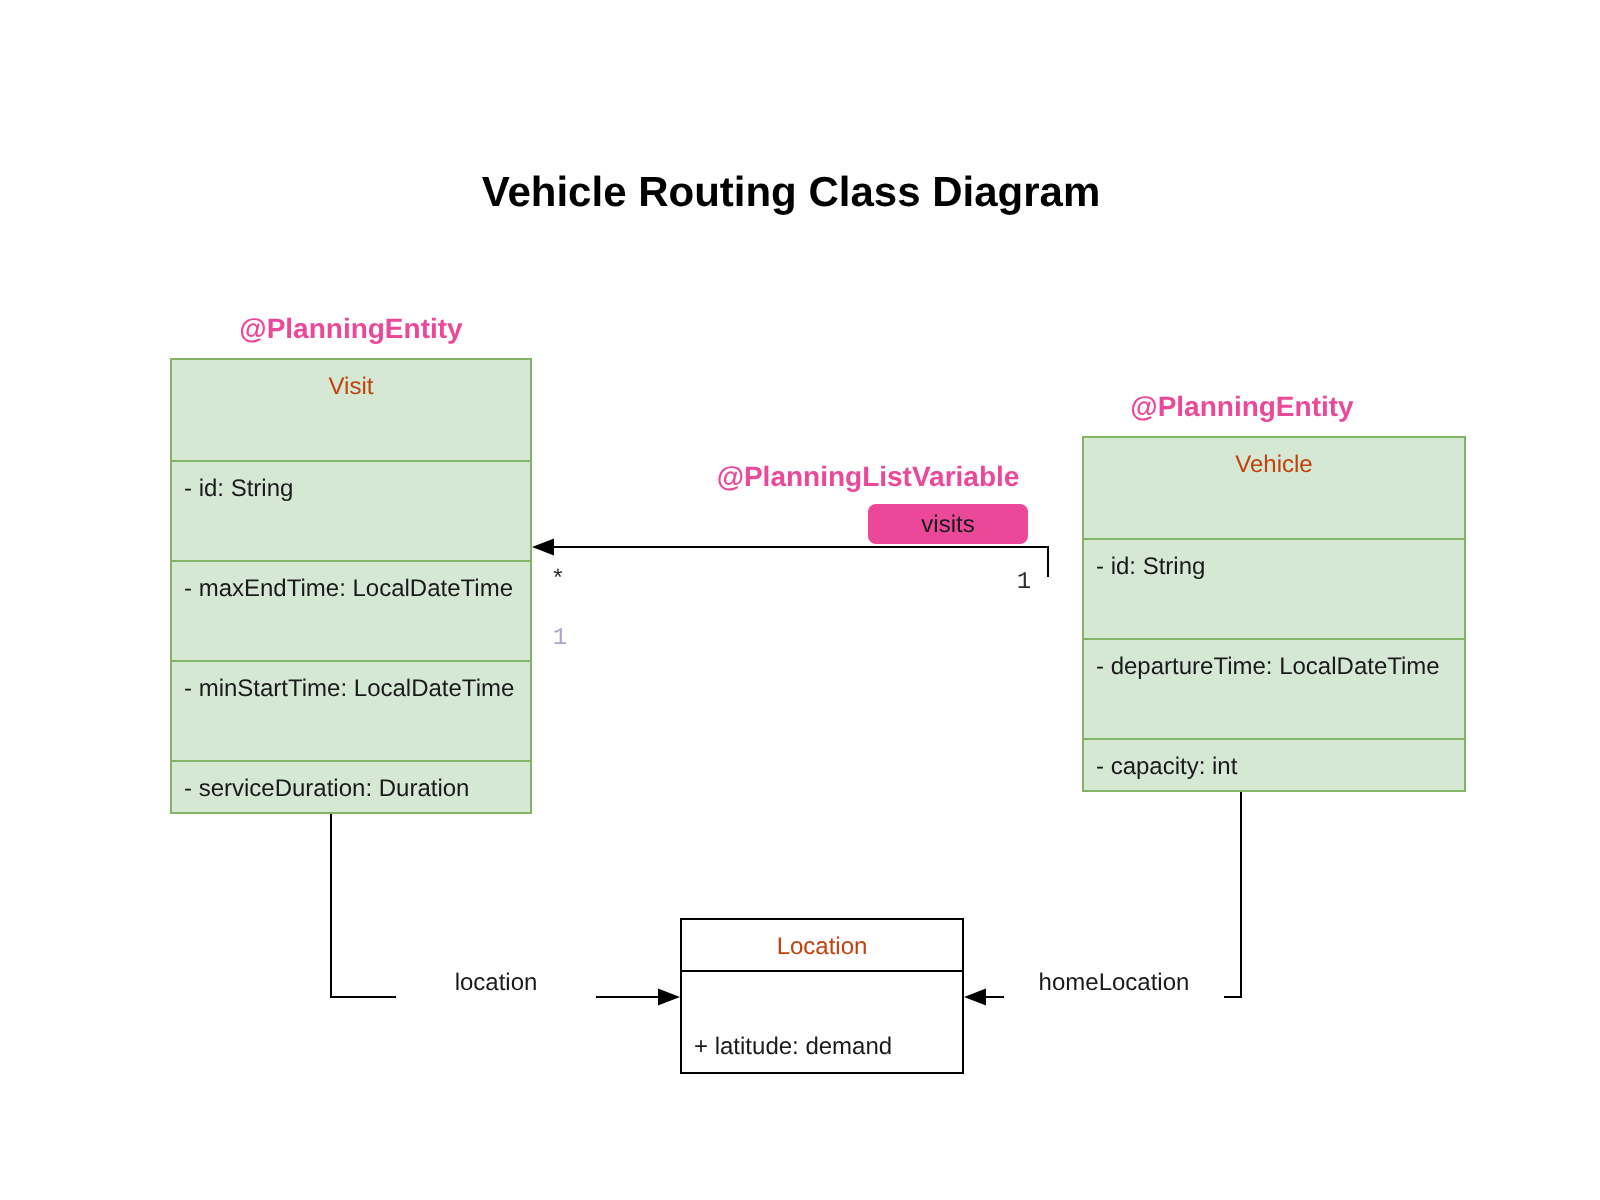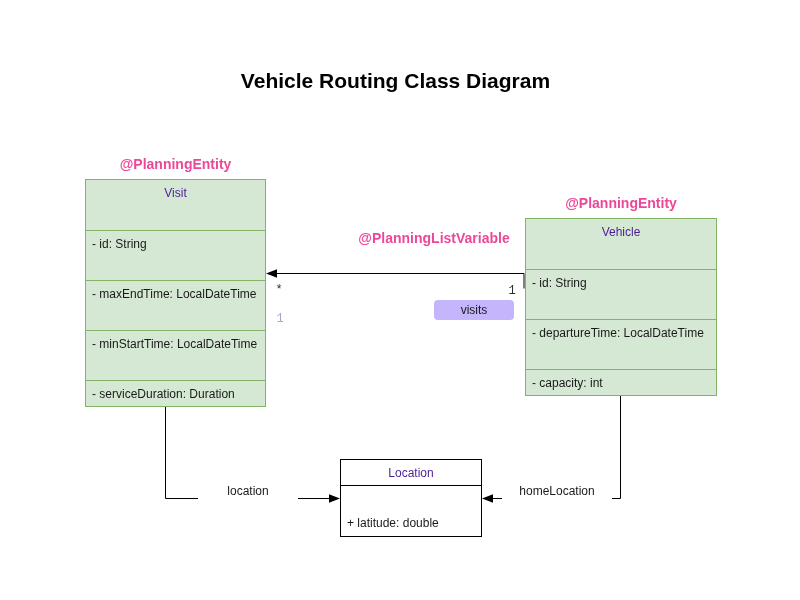--- a/index.html
+++ b/index.html
@@ -2,53 +2,53 @@
 <html><head>
 <meta charset="utf-8">
 <style>
   html,body { margin:0; padding:0; }
   #canvas {
     position:relative; width:800px; height:600px; background:#ffffff;
     font-family:"Liberation Sans", sans-serif; overflow:hidden;
   }
   .abs { position:absolute; }
   #title {
-    left:0; top:69px; width:791px; text-align:center;
+    left:0; top:85px; width:791px; text-align:center;
     font-size:21px; font-weight:bold; color:#000000;
   }
   .uml-class {
     position:absolute; background:#d5e8d4; border:1px solid #82b366;
     box-sizing:border-box;
   }
   .uml-class.plain { background:#ffffff; border-color:#000000; }
   .uml-header {
     height:26px; display:flex; align-items:center; justify-content:center;
-    font-size:12px; color:#4c1d95; box-sizing:border-box;
+    font-size:12px; color:#c2410c; box-sizing:border-box;
   }
   .plain .uml-header { border-bottom:1px solid #000000; }
   .uml-row {
     height:26px; display:flex; align-items:center;
     padding-left:6px; font-size:12px; color:#1a1a1a;
     border-top:1px solid #82b366; box-sizing:border-box; white-space:nowrap;margin-top:24px;
   }
   .plain .uml-row { border-top:none; }
   .annotation {
     position:absolute; font-weight:bold; font-size:14px; text-align:center;
     white-space:nowrap;
   }
   .annotation.green { color:#ec4899; }
   .annotation.orange { color:#ec4899; }
   .edge-label {
     position:absolute; font-size:12px; color:#1a1a1a; text-align:center;
     background:#ffffff; line-height:16px; height:16px;
   }
   #visits-label {
     position:absolute; left:434px; top:252px; width:80px; height:20px;
-    background:#c4b5fd; border-radius:4px; font-size:12px; color:#1a1a1a;
-    display:flex; align-items:center; justify-content:center;margin-top:48px;
+    background:#ec4899; border-radius:4px; font-size:12px; color:#1a1a1a;
+    display:flex; align-items:center; justify-content:center;
   }
   .mult {
     position:absolute; font-family:"Liberation Mono", monospace;
     font-size:12px; text-align:center; color:#2d2d2d; width:22px;
   }
   .mult.purple { color:#b4a0cd; }
   svg#edges { position:absolute; left:0; top:0; pointer-events:none; }
 </style>
 </head>
 <body>
@@ -73,30 +73,30 @@
   <div class="annotation green" style="left:85px; top:156px; width:181px;">@PlanningEntity</div>
   <div class="uml-class" style="left:85px; top:179px; width:181px;">
     <div class="uml-header">Visit</div>
     <div class="uml-row">- id: String</div>
     <div class="uml-row">- maxEndTime: LocalDateTime</div>
     <div class="uml-row">- minStartTime: LocalDateTime</div>
     <div class="uml-row">- serviceDuration: Duration</div>
   </div>
 
   <div class="annotation green" style="left:525px; top:195px; width:192px;">@PlanningEntity</div>
-  <div class="uml-class" style="left:525px; top:218px; width:192px;">
+  <div class="uml-class" style="left:541px; top:218px; width:192px;">
     <div class="uml-header">Vehicle</div>
     <div class="uml-row">- id: String</div>
     <div class="uml-row">- departureTime: LocalDateTime</div>
     <div class="uml-row">- capacity: int</div>
   </div>
 
   <div class="uml-class plain" style="left:340px; top:459px; width:142px;">
     <div class="uml-header">Location</div>
-    <div class="uml-row">+ latitude: double</div>
+    <div class="uml-row">+ latitude: demand</div>
   </div>
 
   <div class="annotation orange" style="left:352px; top:230px; width:164px;">@PlanningListVariable</div>
   <div id="visits-label">visits</div>
   <div class="mult" style="left:268px; top:283px;">*</div>
   <div class="mult" style="left:501px; top:284px;">1</div>
   <div class="mult purple" style="left:269px; top:312px;">1</div>
 
   <div class="edge-label" style="left:198px; top:483px; width:100px;">location</div>
   <div class="edge-label" style="left:502px; top:483px; width:110px;">homeLocation</div>

